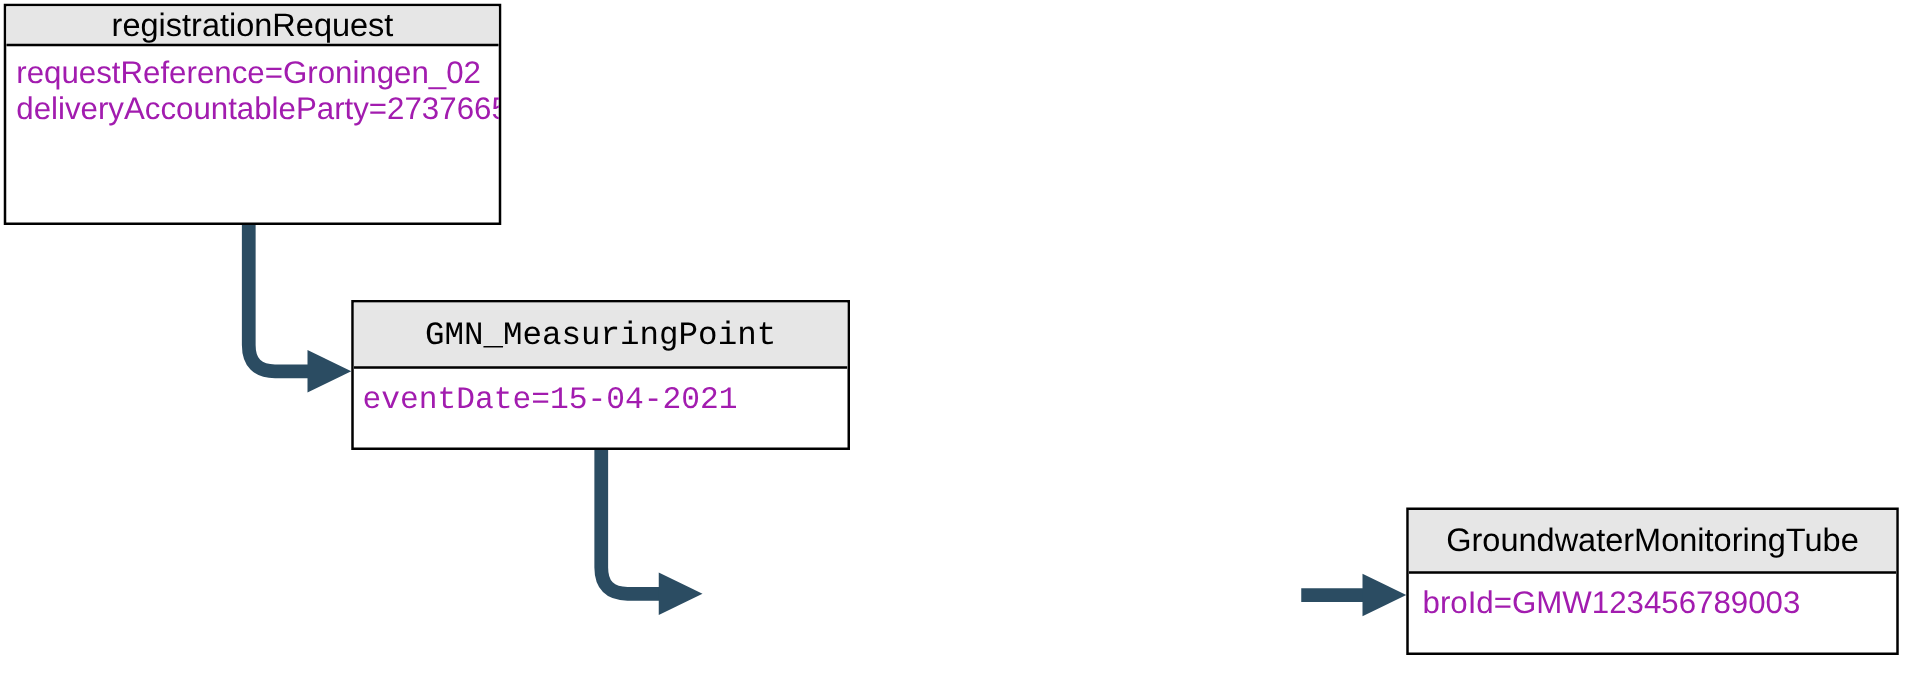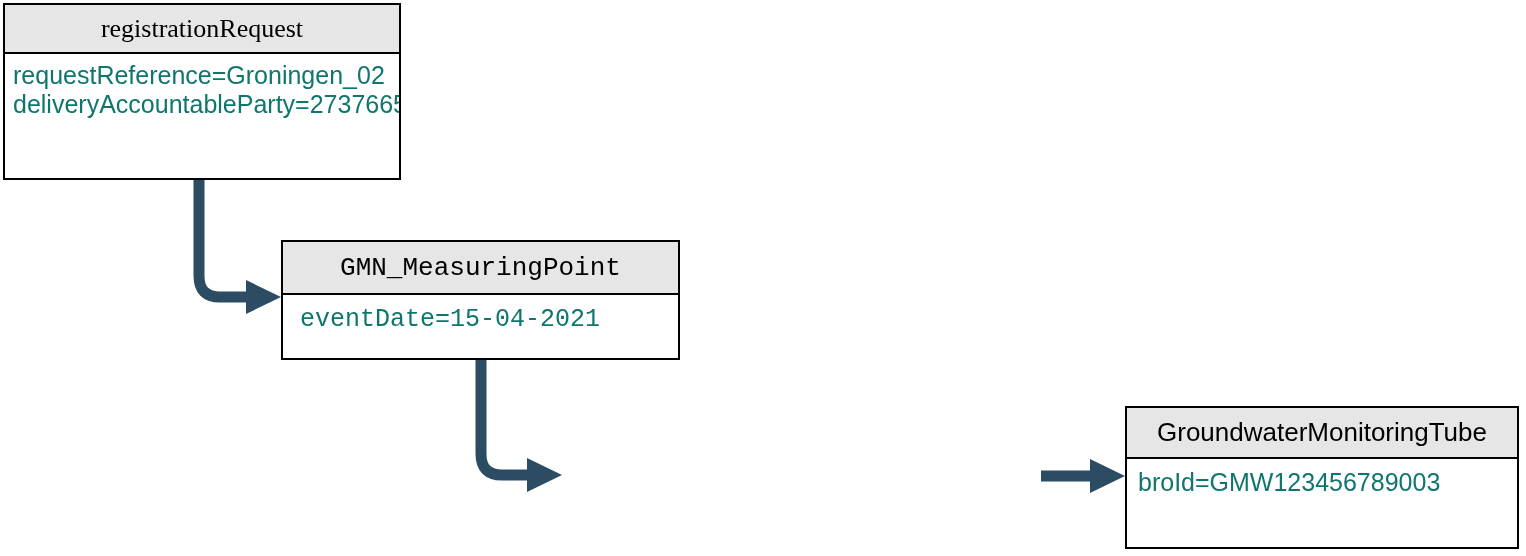--- a/index.html
+++ b/index.html
@@ -40,26 +40,26 @@
     display: flex;
     align-items: center;
     justify-content: center;
     font-size: 26px;
     color: #000000;
     white-space: nowrap;
   }
   .node-body {
     box-sizing: border-box;
     font-size: 25px;
-    color: #0f766e;
+    color: #a21caf;
     white-space: nowrap;
   }
   .field { line-height: 29px; }
   .body-1 { padding: 7px 2px 0 8px; }
-  .body-2 { padding: 10px 2px 0 17px; }
+  .body-2 { padding: 10px 2px 0 7px; }
   .body-3 { padding: 10px 2px 0 11px; }
   .body-4 { padding: 8px 2px 0 11px; }
   .body-4 .field { line-height: 30px; }
 </style>
 </head>
 <body>
 
 <div class="canvas">
 
   <svg class="connector-layer" viewBox="0 0 1526 556">
@@ -71,35 +71,35 @@
       <path class="arrow-line" d="M 481 360 L 481 454 Q 481 475 502 475 L 528 475"></path>
       <polygon class="arrow-head" points="527,458 562,475 527,492"></polygon>
     </g>
     <g>
       <path class="arrow-line" d="M 1041 476 L 1091 476"></path>
       <polygon class="arrow-head" points="1090,459 1125,476 1090,493"></polygon>
     </g>
   </svg>
 
   <div class="node" style="left:3px; top:3px; width:398px; height:177px;">
-    <div class="node-header" style="height:49px;font-family:Liberation Serif, serif;">registrationRequest</div>
+    <div class="node-header" style="height:32px;">registrationRequest</div>
     <div class="node-body body-1">
       <div class="field">requestReference=Groningen_02</div>
       <div class="field">deliveryAccountableParty=27376655</div>
     </div>
   </div>
 
   <div class="node" style="left:281px; top:240px; width:399px; height:120px;font-family:Liberation Mono, monospace;">
     <div class="node-header" style="height:53px;">GMN_MeasuringPoint</div>
     <div class="node-body body-2">
       <div class="field">eventDate=15-04-2021</div>
     </div>
   </div>
 
 
-  <div class="node" style="left:1125px; top:406px; width:394px; height:143px;">
+  <div class="node" style="left:1125px; top:406px; width:394px; height:118px;">
     <div class="node-header" style="height:51px;">GroundwaterMonitoringTube</div>
     <div class="node-body body-4">
       <div class="field">broId=GMW123456789003</div>
     </div>
   </div>
 
 </div>
 
 </body></html>

